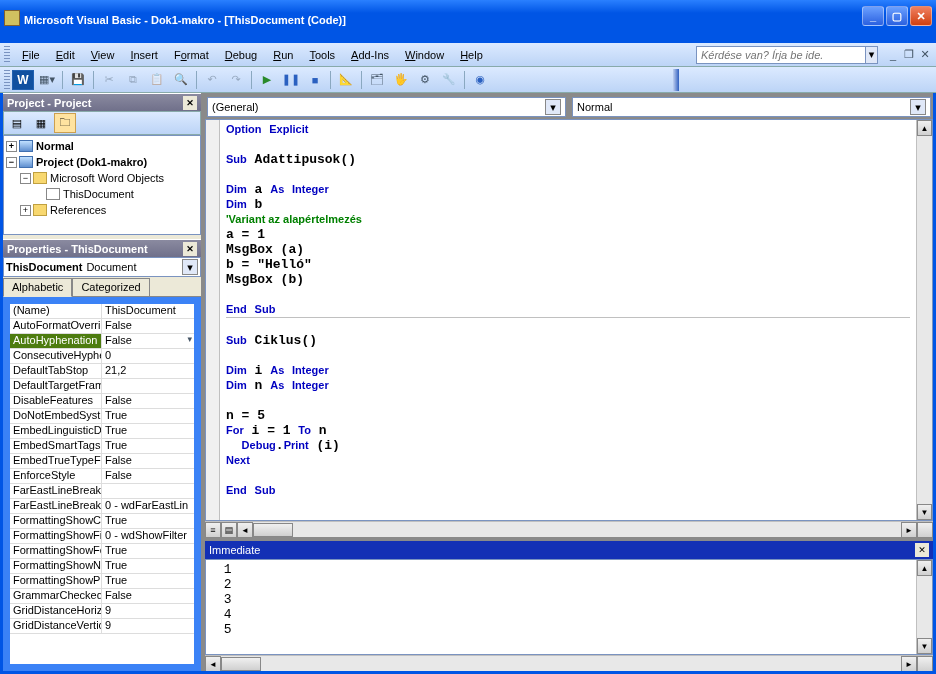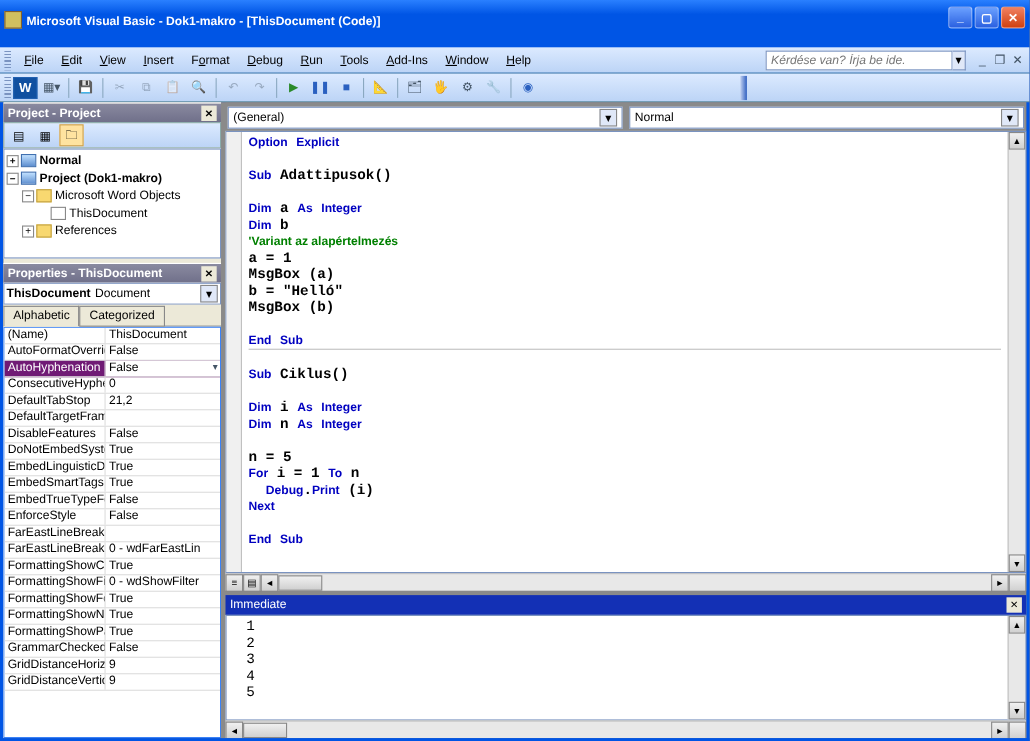--- a/index.html
+++ b/index.html
@@ -41,23 +41,23 @@
 .tree-icon { width: 14px; height: 12px; margin-right: 3px; display: inline-block; }
 .ticon-proj { background: linear-gradient(#c0e0ff, #6090d0); border: 1px solid #4070b0; }
 .ticon-folder { background: #f8d870; border: 1px solid #c0a040; }
 .ticon-doc { background: white; border: 1px solid #888; position: relative; }
 .prop-combo { height: 20px; background: white; border: 1px solid #7a93c0; display: flex; align-items: center; padding: 0 2px; }
 .prop-combo .b { font-weight: bold; margin-right: 4px; }
 .prop-combo .dd { width: 16px; height: 16px; background: #e0e8f8; border: 1px solid #888; margin-left: auto; display: flex; align-items: center; justify-content: center; cursor: pointer; }
 .prop-tabs { height: 20px; display: flex; background: #ece9d8; border-bottom: 1px solid #888; }
 .prop-tab { padding: 2px 8px; border: 1px solid #888; background: #ece9d8; cursor: pointer; position: relative; top: 1px; }
 .prop-tab.active { background: #ece9d8; border-bottom: 1px solid #ece9d8; }
-.prop-grid { flex: 1; background: white; border: 1px solid #3b82f6; overflow-y: scroll; overflow-x: hidden; }
+.prop-grid { flex: 1; background: white; border: 7px solid #3b82f6; overflow-y: scroll; overflow-x: hidden; }
 .prop-row { display: flex; height: 15px; border-bottom: 1px solid #ddd; }
-.prop-row.sel { background: #701a75; color: white; }
+.prop-row.sel { background: #4d7c0f; color: white; }
 .prop-row.sel .prop-value { background: white; color: black; position: relative; }
 .prop-row.sel .prop-value::after { content: "▾"; position: absolute; right: 2px; font-size: 9px; color: #456; }
 .prop-name { width: 92px; padding: 0 3px; overflow: hidden; border-right: 1px solid #ddd; white-space: nowrap; }
 .prop-value { flex: 1; padding: 0 3px; overflow: hidden; white-space: nowrap; }
 .right-col { flex: 1; display: flex; flex-direction: column; background: #8a8a8a; padding-left: 4px; }
 .code-area { flex: 1; display: flex; flex-direction: column; background: #8a8a8a; padding-top: 4px; }
 .code-combos { height: 22px; display: flex; gap: 6px; padding: 0 2px 2px 2px; }
 .code-combo { flex: 1; background: white; border: 1px solid #7a93c0; display: flex; align-items: center; padding: 0 4px; }
 .code-combo .dd { width: 16px; height: 16px; background: #e0e8f8; border: 1px solid #888; margin-left: auto; display: flex; align-items: center; justify-content: center; cursor: pointer; }
 .code-wrap { flex: 1; position: relative; display: flex; background: white; border: 1px solid #7a93c0; }

